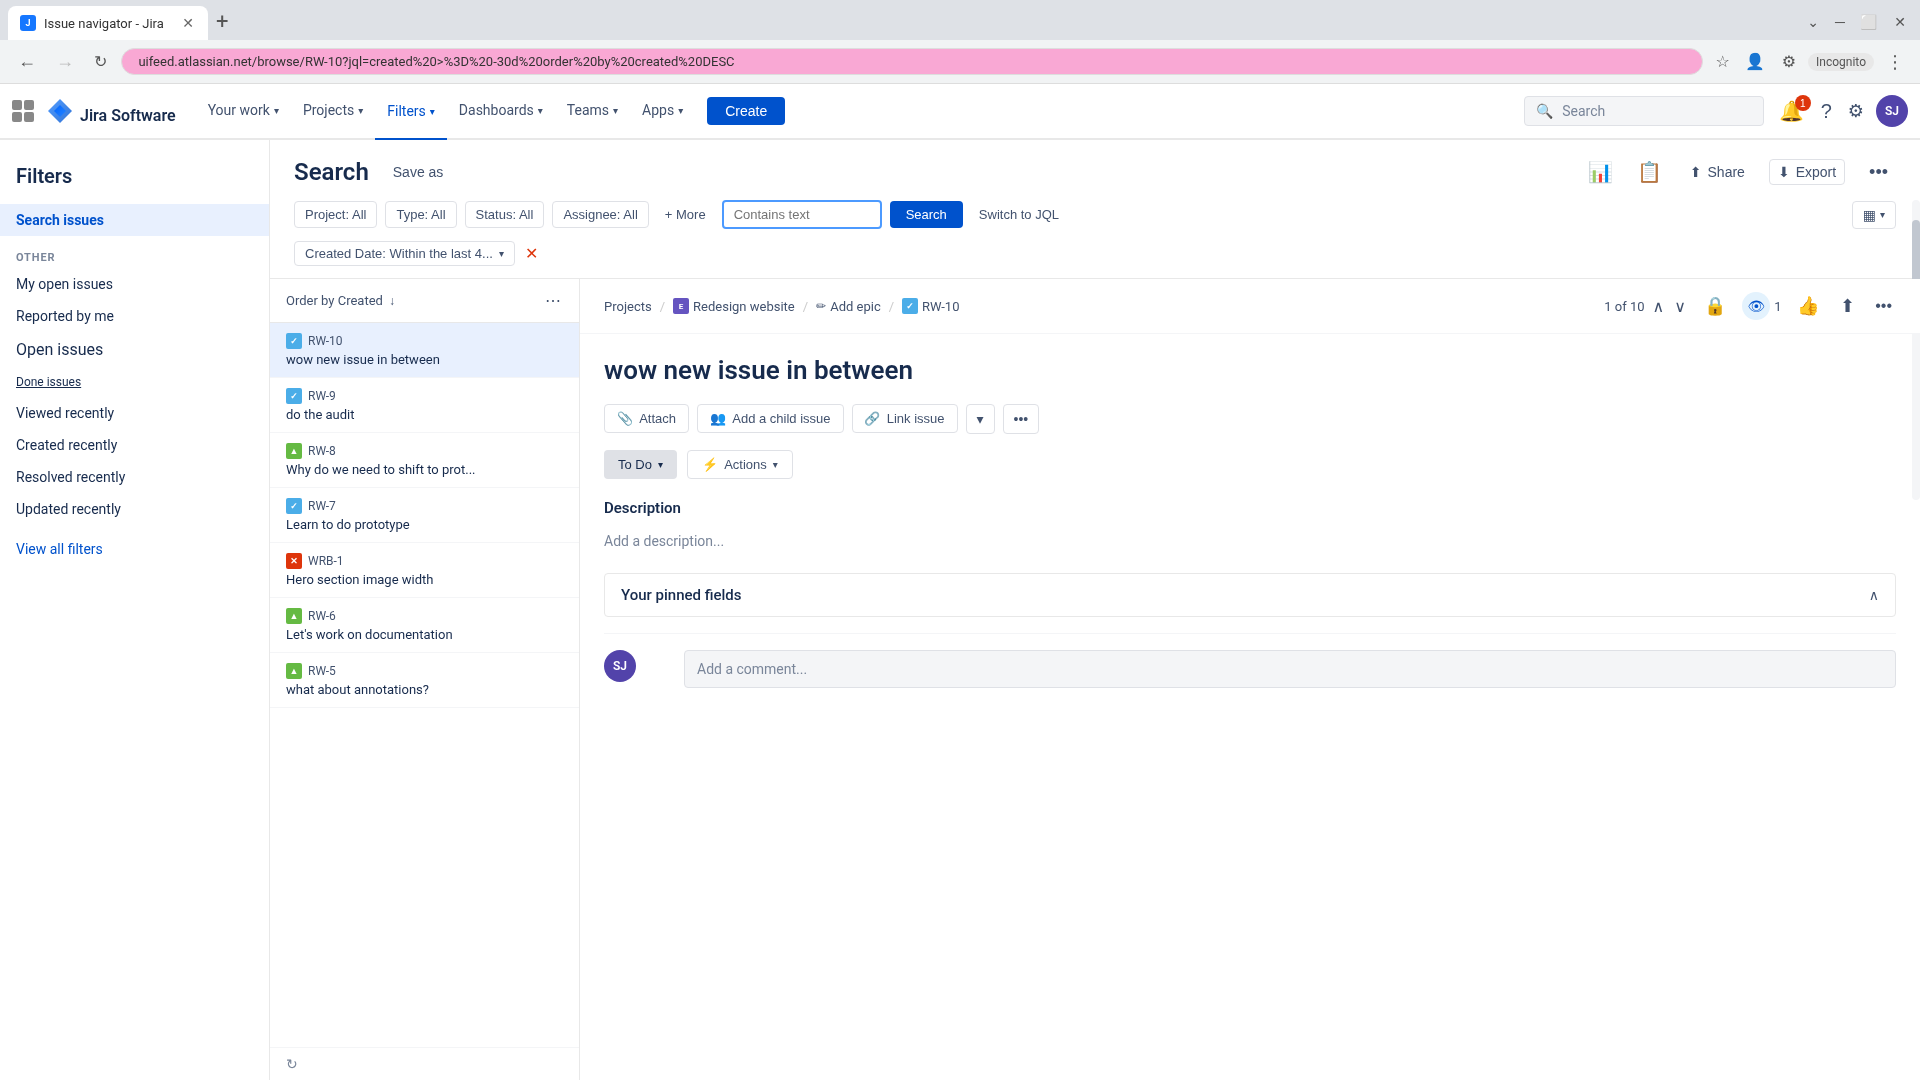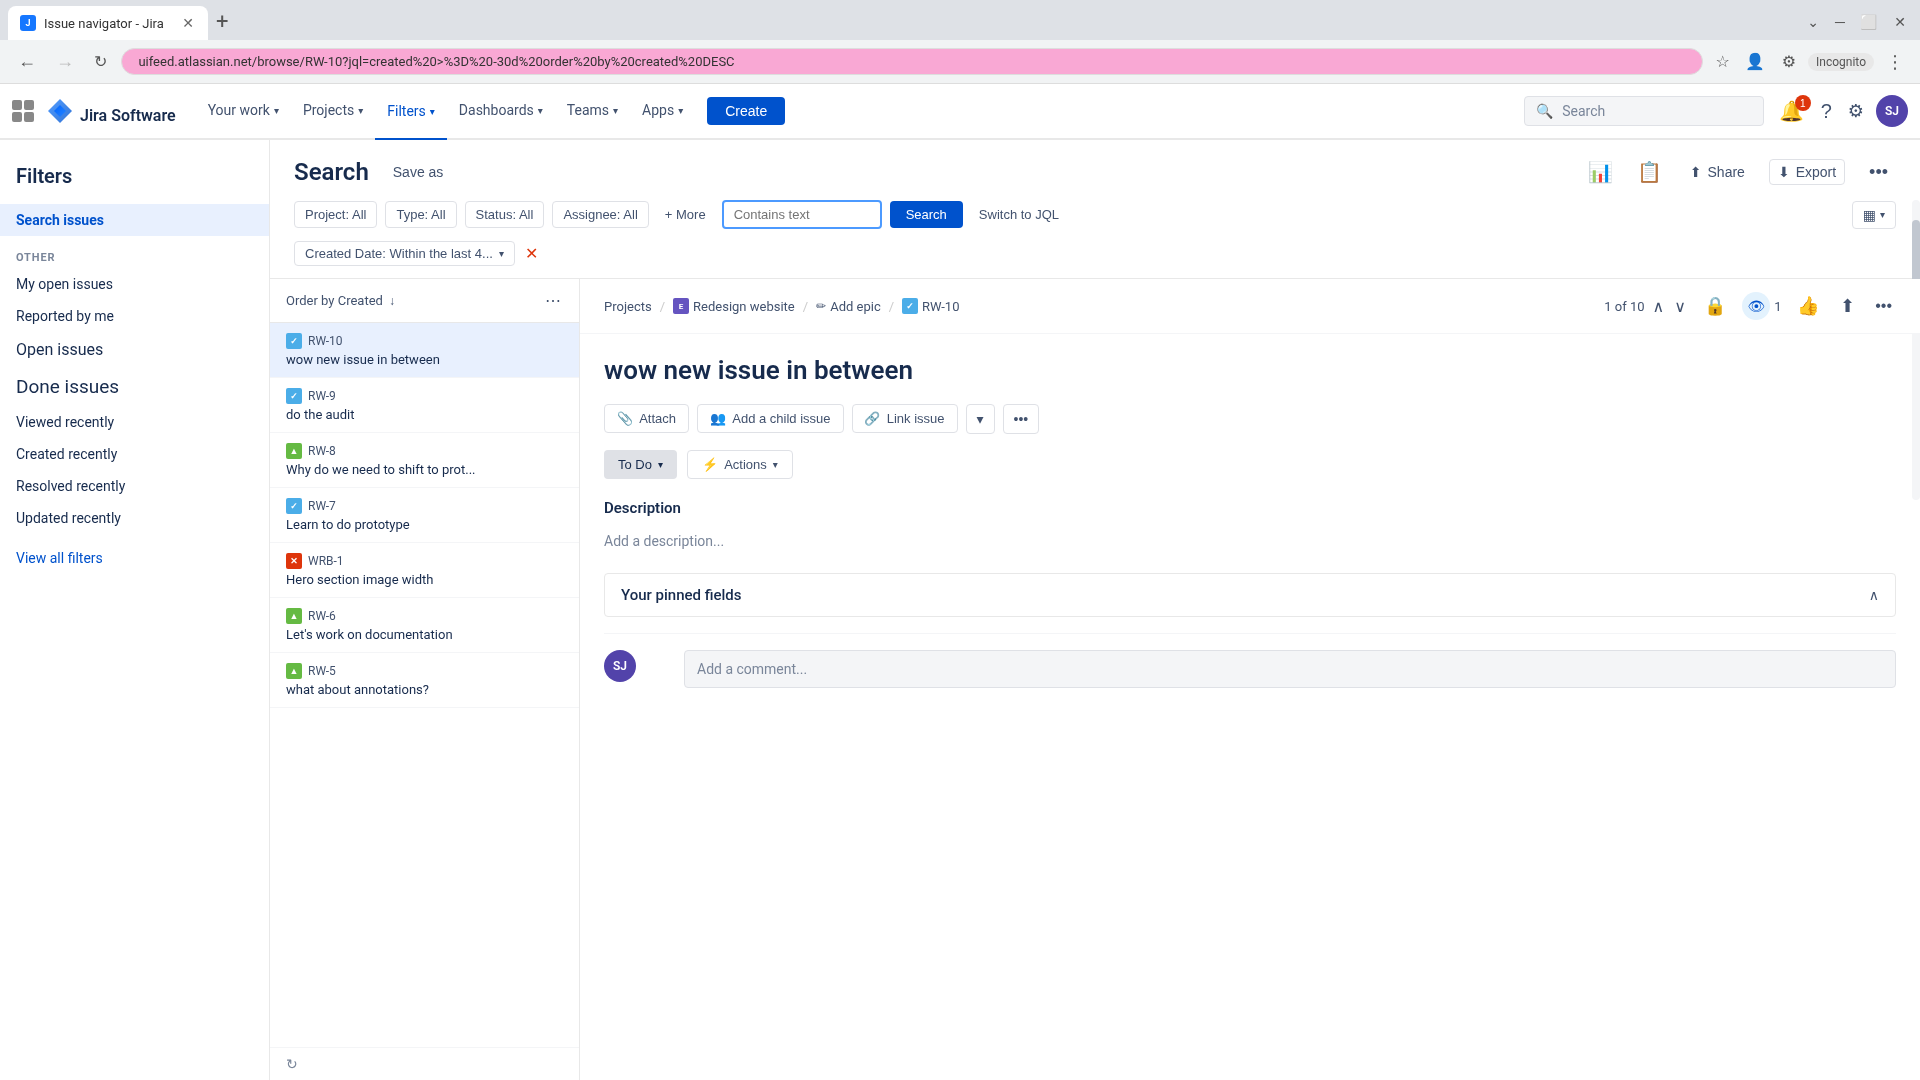--- a/index.html
+++ b/index.html
@@ -123,21 +123,21 @@
       </div>
       <div style="padding:8px 16px;cursor:pointer;font-size:14px;color:#172b4d;">
         <span>My open issues</span>
       </div>
       <div style="padding:8px 16px;cursor:pointer;font-size:14px;color:#172b4d;">
         <span>Reported by me</span>
       </div>
       <div style="padding:8px 16px;cursor:pointer;font-size:16px;color:#172b4d;">
         <span>Open issues</span>
       </div>
-      <div style="padding:8px 16px;cursor:pointer;font-size:19px;color:#172b4d;">
+      <div style="padding:8px 16px;cursor:pointer;font-size:12px;color:#172b4d;text-decoration:underline;">
         <span>Done issues</span>
       </div>
       <div style="padding:8px 16px;cursor:pointer;font-size:14px;color:#172b4d;">
         <span>Viewed recently</span>
       </div>
       <div style="padding:8px 16px;cursor:pointer;font-size:14px;color:#172b4d;">
         <span>Created recently</span>
       </div>
       <div style="padding:8px 16px;cursor:pointer;font-size:14px;color:#172b4d;">
         <span>Resolved recently</span>

